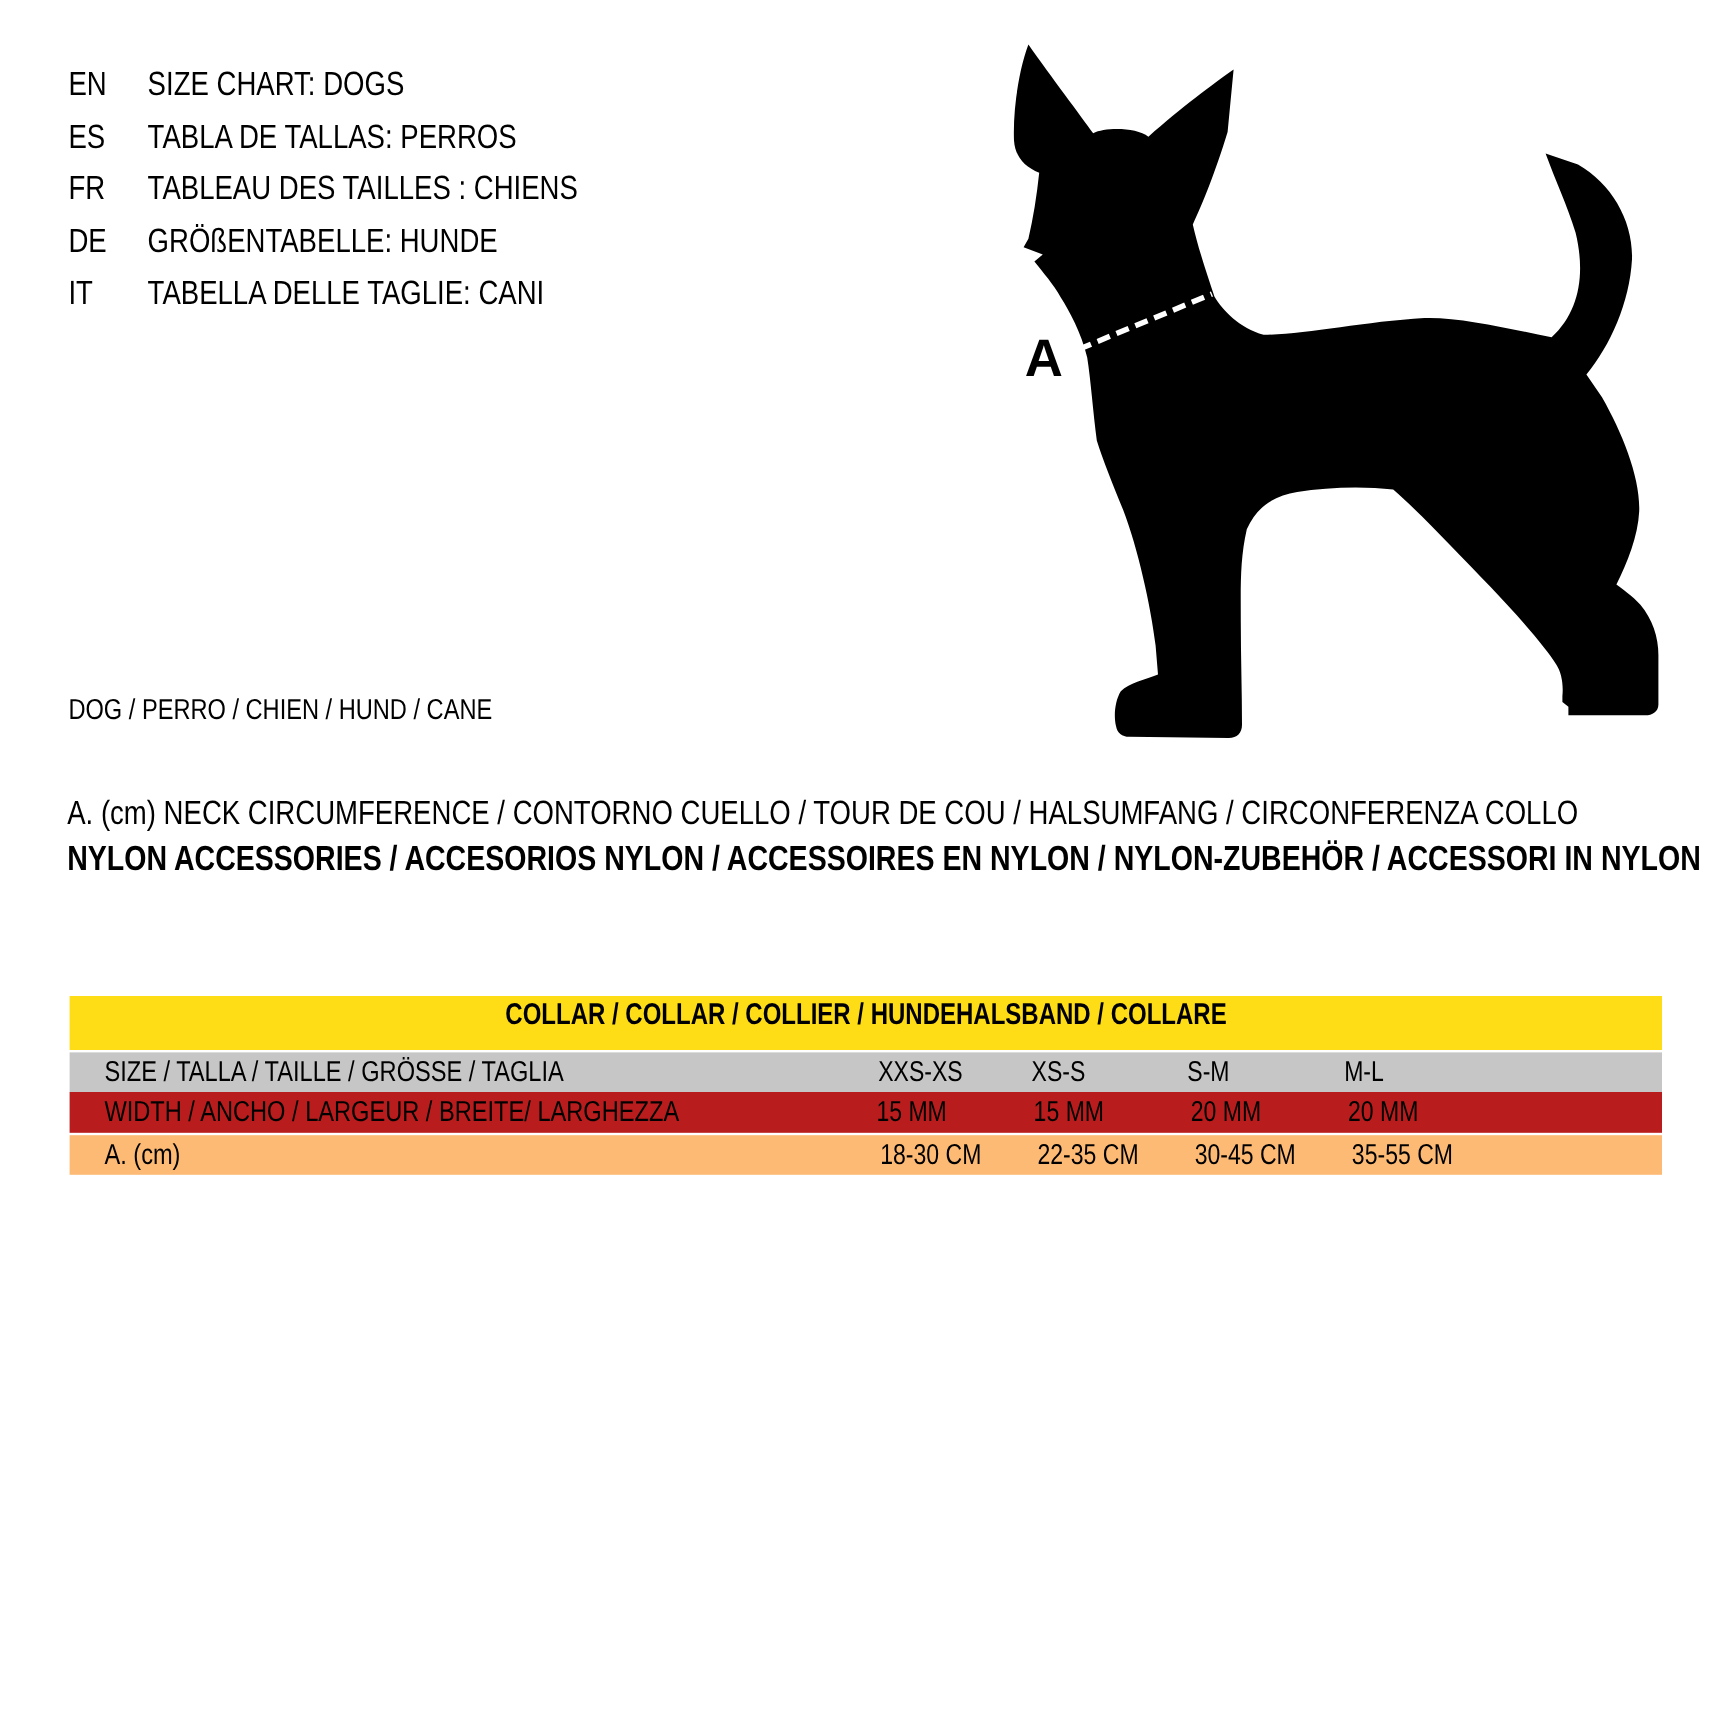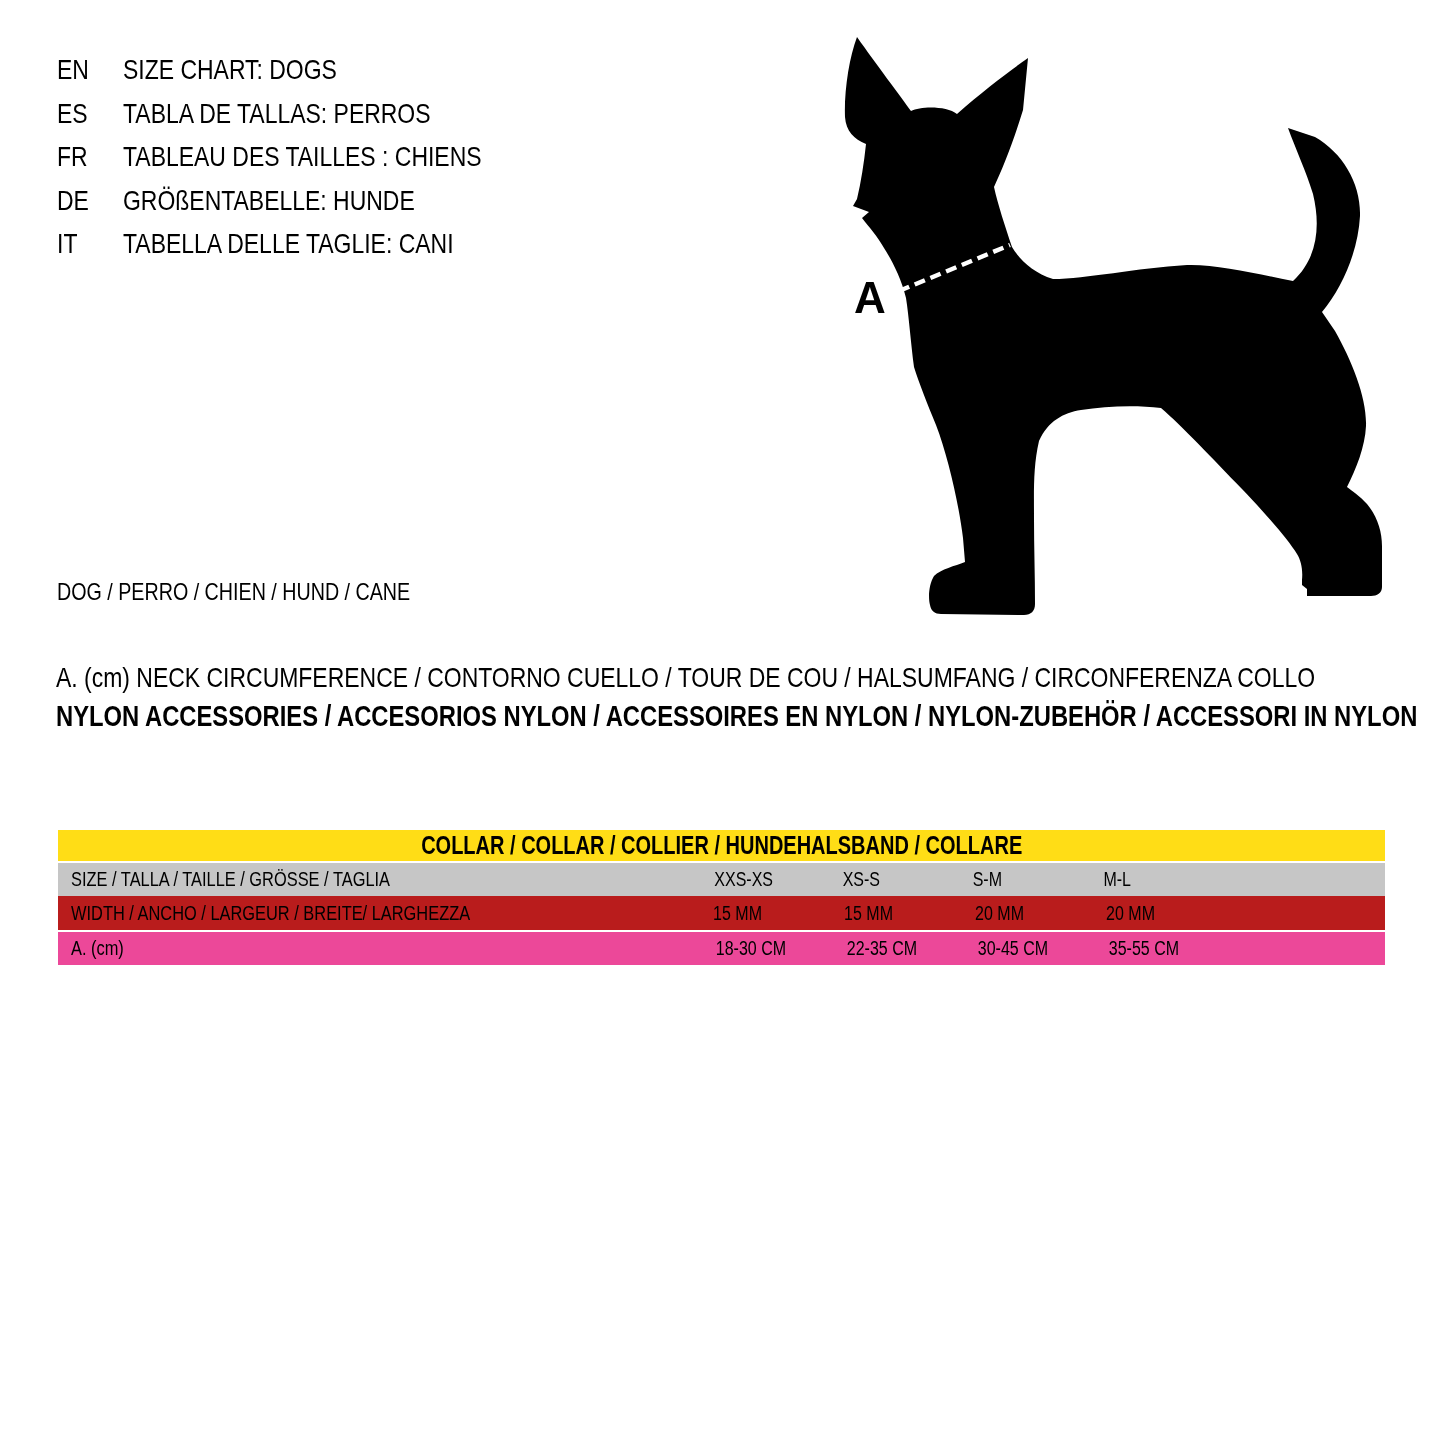--- a/index.html
+++ b/index.html
@@ -36,29 +36,30 @@
     font-size: 28px; line-height: 30px;
   }
   .note-material {
     position: absolute; left: 56px; top: 701px;
     font-size: 29px; line-height: 31px; font-weight: bold;
   }
 
   
   .size-table { position: absolute; left: 58px; top: 830px; width: 1327px; }
   .thead {
-    height: 31px; line-height: 31px; margin-bottom: 2px;
+    height: 45px; line-height: 31px; margin-bottom: 2px;
     text-align: center; font-weight: bold; font-size: 25px;
   }
   .trow {
     display: grid;
     grid-template-columns: 649px 131px 131px 131px 131px 1fr;
     align-items: center;
     height: 33px; line-height: 33px;
-    font-size: 20px;
+    font-size: 24px;
+    padding-left: 16px;
   }
   .trow.r2 { height: 34px; line-height: 34px; }
   .trow.r3 { margin-top: 2px; }
   .tlabel { padding-left: 13px; overflow: visible; }
   .tval   { }
 </style>
 </head>
 <body>
 
 <div id="canvas">
@@ -164,21 +165,21 @@
 
     <div class="trow r2" style="background: #b91c1c;">
       <div class="tlabel"><span class="cx">WIDTH / ANCHO / LARGEUR / BREITE/ LARGHEZZA</span></div>
       <div class="tval"><span class="cxc">15 MM</span></div>
       <div class="tval"><span class="cxc">15 MM</span></div>
       <div class="tval"><span class="cxc">20 MM</span></div>
       <div class="tval"><span class="cxc">20 MM</span></div>
       <div class="tval"></div>
     </div>
 
-    <div class="trow r3" style="background: #ec4899;">
+    <div class="trow r3" style="background: #fdba74;">
       <div class="tlabel"><span class="cx">A. (cm)</span></div>
       <div class="tval"><span class="cxc">18-30 CM</span></div>
       <div class="tval"><span class="cxc">22-35 CM</span></div>
       <div class="tval"><span class="cxc">30-45 CM</span></div>
       <div class="tval"><span class="cxc">35-55 CM</span></div>
       <div class="tval"></div>
     </div>
   </div>
 
 </div>

